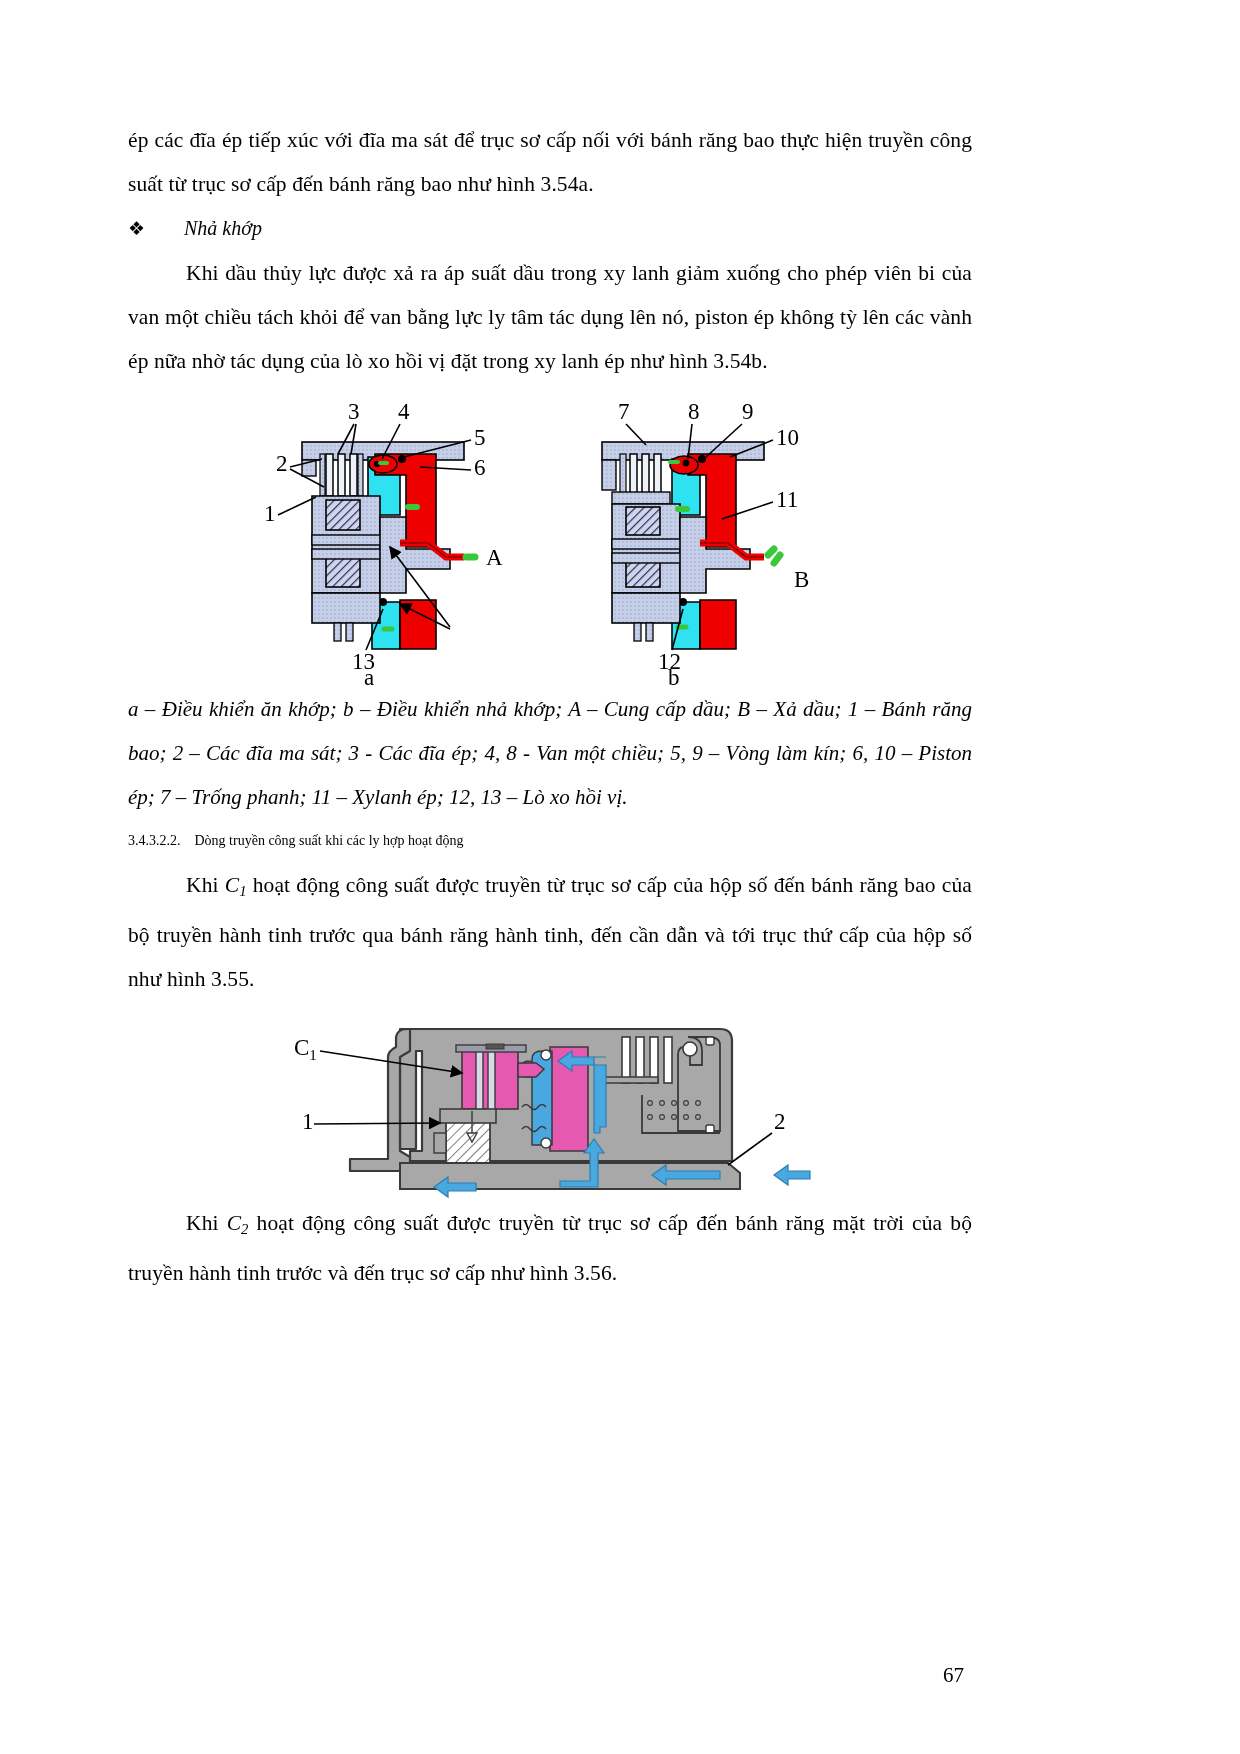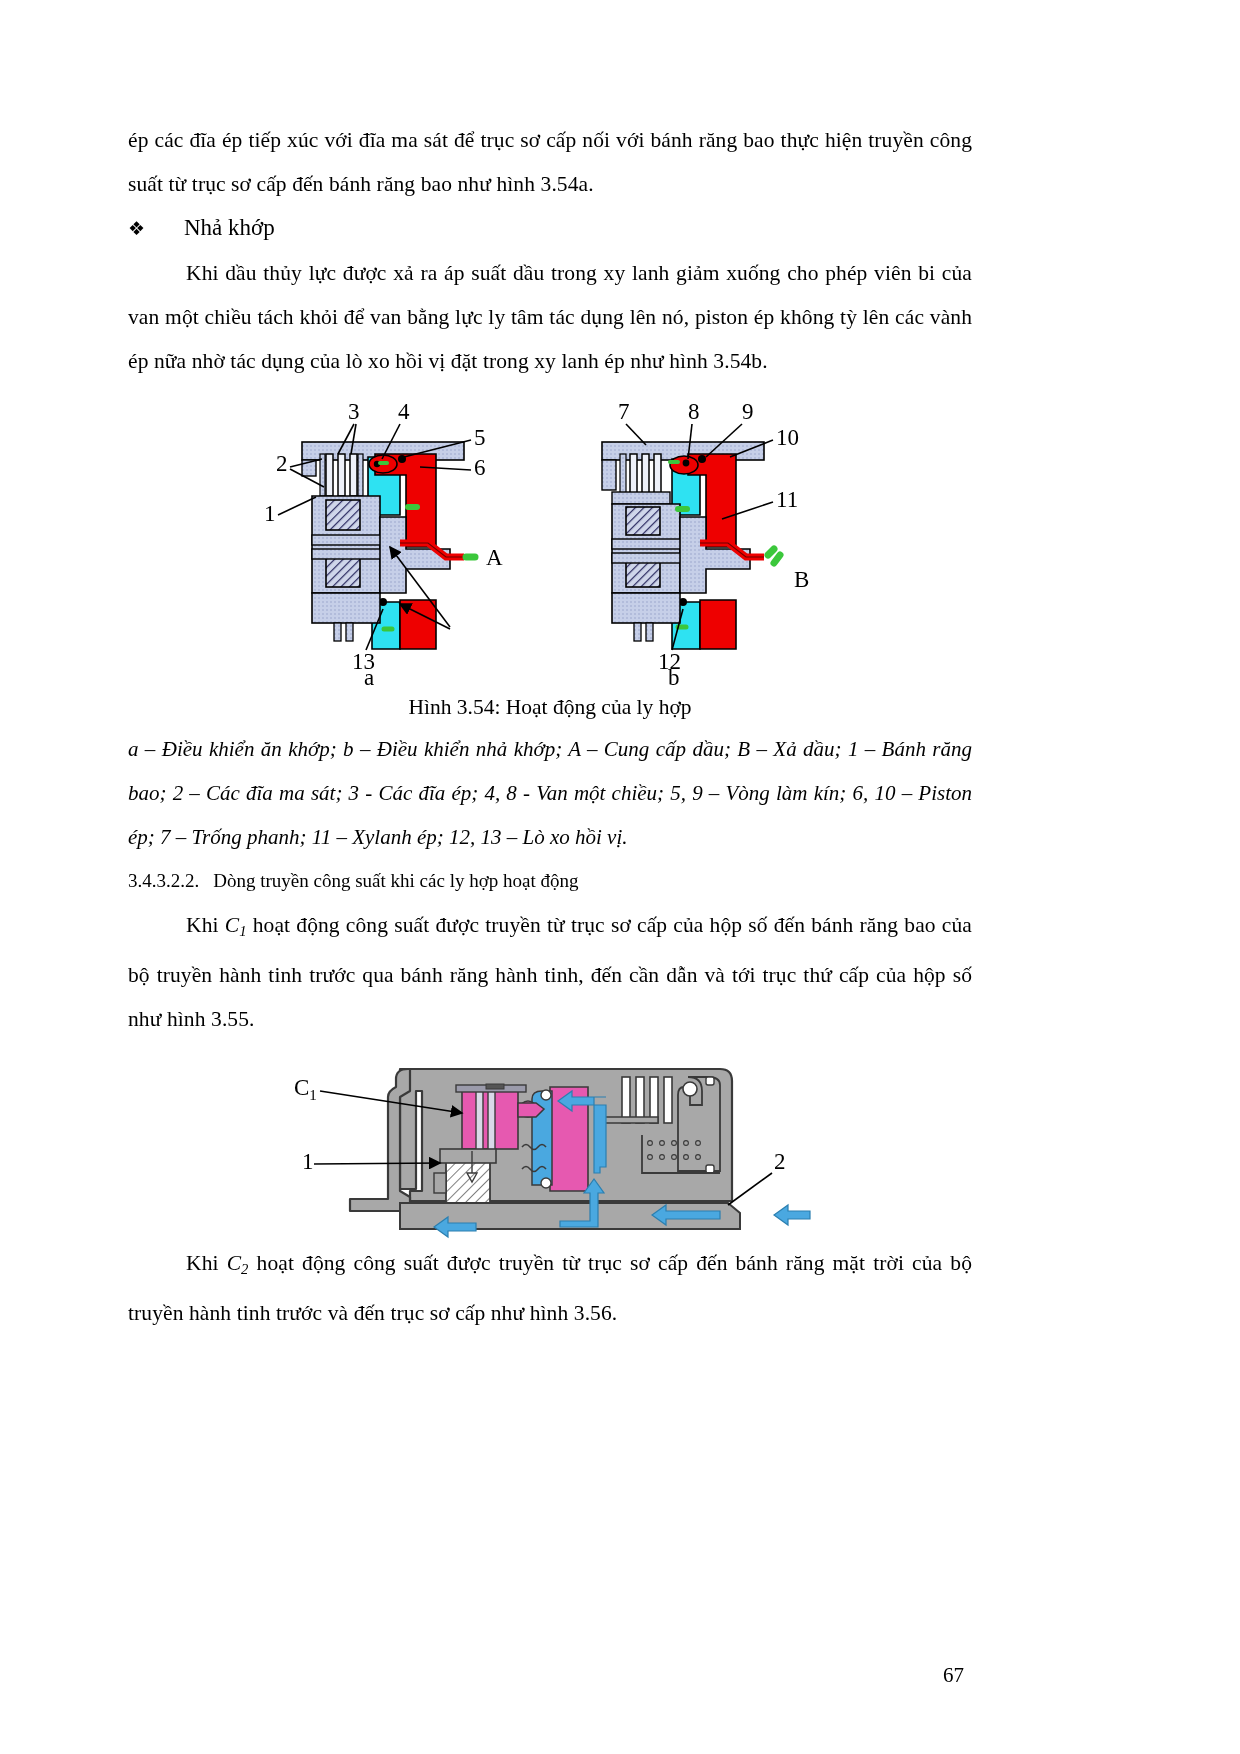--- a/index.html
+++ b/index.html
@@ -30,36 +30,36 @@
     font-size:21.5px;
     line-height:44px;
     margin:0;
   }
   .bullet-glyph{
     width:56px;
     flex:0 0 56px;
     text-align:left;
     font-size:19px;
   }
-  .bullet-text{font-size:23px;}
+  .bullet-text{font-size:20px;font-style:italic;}
   .caption{
     text-align:center;
     font-size:21.5px;
     line-height:40px;
     margin:0;
   }
   .legend{
     font-style:italic;
     font-size:21px;
     line-height:44px;
     text-align:justify;
     margin:0;
   }
   .heading{
-    font-size:19px;
+    font-size:14px;
     line-height:44px;
     margin:0;
   }
   .heading .num{ margin-right:14px; }
   .pageno{
     position:absolute;
     right:128px;
     bottom:66px;
     font-size:21px;
   }
@@ -222,21 +222,20 @@
         <text class="lbl-b" x="226" y="110">11</text>
         <path class="ldr" d="M223,105 L172,122"></path>
         <text class="lbl-b" x="108" y="272">12</text>
         <path class="ldr" d="M122,253 L133,212"></path>
         <text class="lbl-b" x="244" y="190">B</text>
         <text class="lbl-b" x="118" y="288">b</text>
       </g>
     </svg>
   </div>
 
-  <p class="caption">Hình 3.54: Hoạt động của ly hợp</p>
 
   <p class="legend">a – Điều khiển ăn khớp; b – Điều khiển nhả khớp; A – Cung cấp dầu; B – Xả dầu; 1 – Bánh răng bao; 2 – Các đĩa ma sát; 3 - Các đĩa ép; 4, 8 - Van một chiều; 5, 9 – Vòng làm kín; 6, 10 – Piston ép; 7 – Trống phanh; 11 – Xylanh ép; 12, 13 – Lò xo hồi vị.</p>
 
   <p class="heading">
     <span class="num">3.4.3.2.2.</span><span>Dòng truyền công suất khi các ly hợp hoạt động</span>
   </p>
 
   <p class="body-par indent"><span>Khi </span><span class="it">C</span><sub class="it">1</sub><span> hoạt động công suất được truyền từ trục sơ cấp của hộp số đến bánh răng bao của bộ truyền hành tinh trước qua bánh răng hành tinh, đến cần dẫn và tới trục thứ cấp của hộp số như hình 3.55.</span></p>
 
   <div class="fig" id="fig355wrap">

